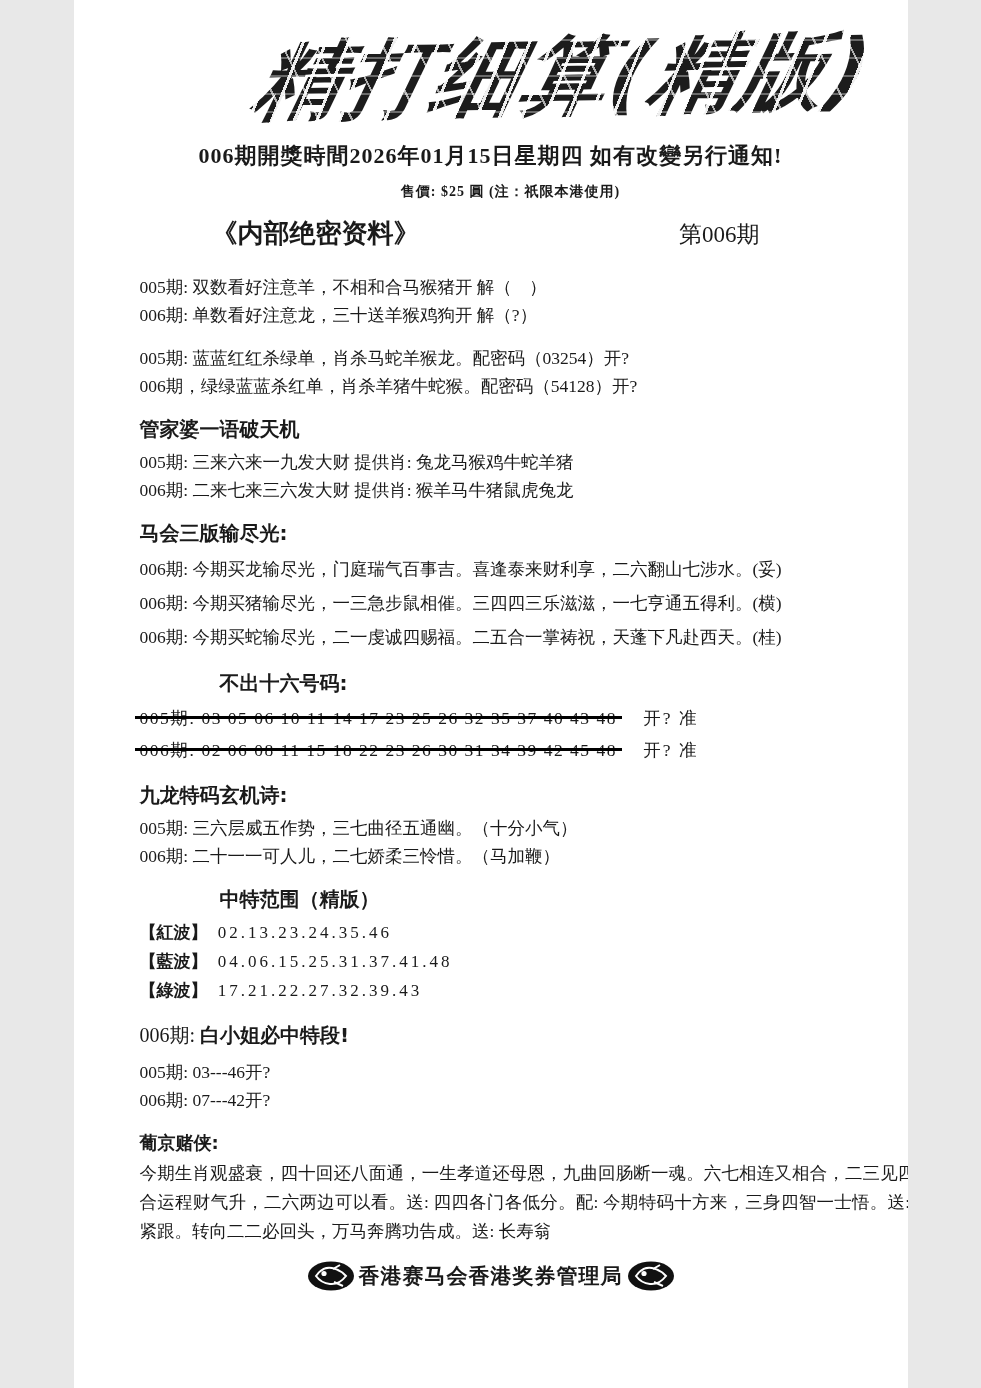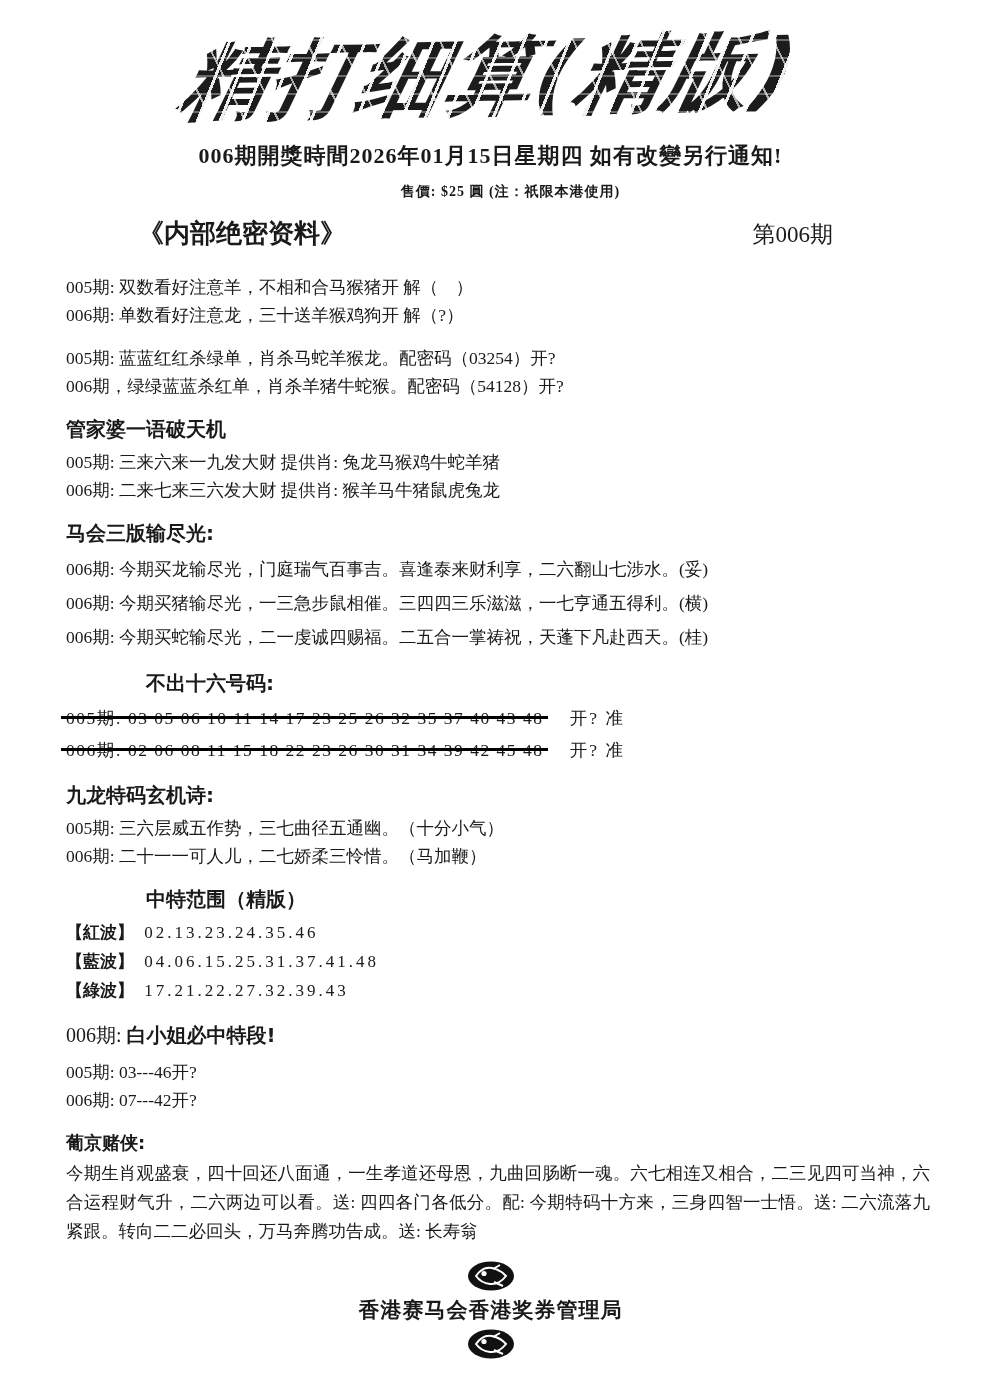--- a/index.html
+++ b/index.html
@@ -1,17 +1,17 @@
 <!DOCTYPE html>
 <html><head>
 <meta charset="utf-8">
 <style>
   html,body { margin:0; padding:0; background:#e8e8e8; }
   .page {
-    position:relative; width:981px; height:1388px; margin:0 auto;
+    position:relative; width:834px; height:1388px; margin:0 auto;
     background:#ffffff; color:#1a1a1a; overflow:hidden;
     font-family:"Liberation Serif","DejaVu Serif",serif;
   }
 
   
   .calli-wrap { position:absolute; top:16px; left:70px; width:840px; height:122px; overflow:hidden; }
   .calli {
     font-family:"DejaVu Sans",sans-serif; font-weight:bold; font-style:italic;
     font-size:86px; line-height:118px; white-space:nowrap; text-align:center;
     letter-spacing:2px; color:#1c1c1c; transform:skewX(-14deg) rotate(-1deg);
@@ -58,21 +58,21 @@
 
   .bxj-heading { font-size:20px; line-height:30px; margin-bottom:8px; }
   .bxj-prefix { font-weight:normal; }
   .bxj-bold { font-family:"DejaVu Sans","Liberation Sans",sans-serif; font-weight:bold; }
 
   .para { font-size:17.5px; line-height:29px; white-space:normal; text-align:justify; }
   .pujing .sec-heading { font-size:18px; margin-bottom:2px; }
 
   
   .footer { position:absolute; top:1260px; left:0; right:0; text-align:center; }
-  .logo-row { display:flex; justify-content:center; align-items:center; gap:4px;flex-direction:column; }
+  .logo-row { display:flex; justify-content:center; align-items:center; gap:4px; }
   .org-name { font-family:"DejaVu Sans","Liberation Sans",sans-serif; font-weight:bold; font-size:21px; letter-spacing:1px; }
   .emblem { width:48px; height:32px; display:block; }
   .eng-row { margin-top:12px; display:flex; justify-content:center; gap:120px; font-family:"Liberation Mono","DejaVu Sans Mono",monospace; font-size:17px; }
   .eng-left { color:#5a5a5a; }
   .eng-right { color:#222; }
 </style>
 </head>
 <body>
 
 <div class="page">

